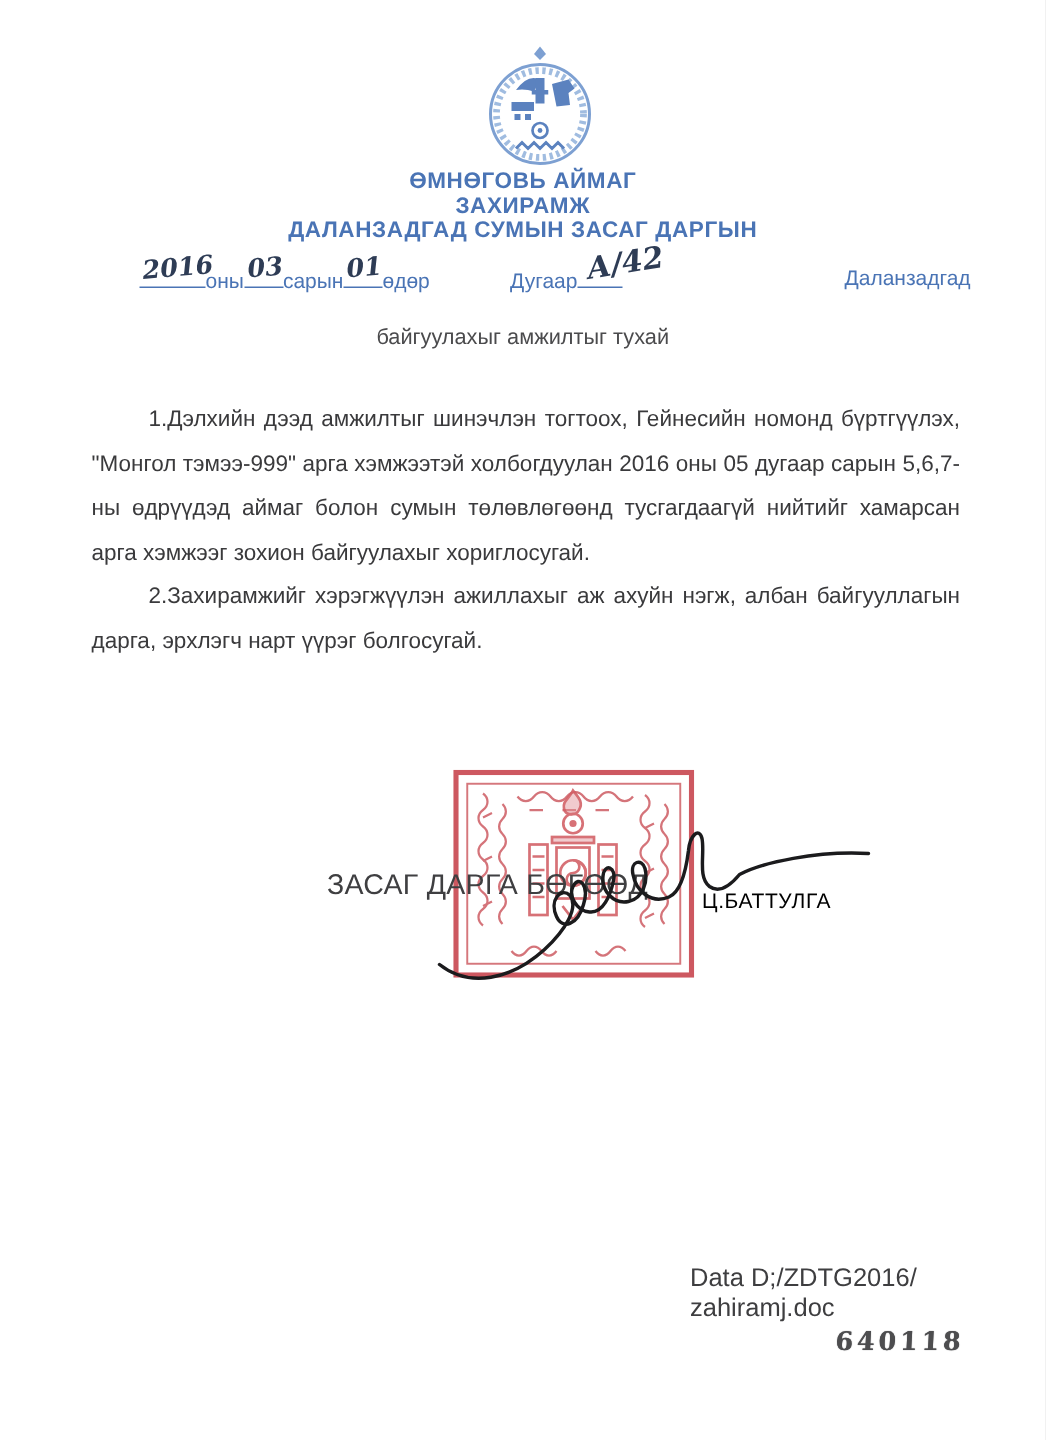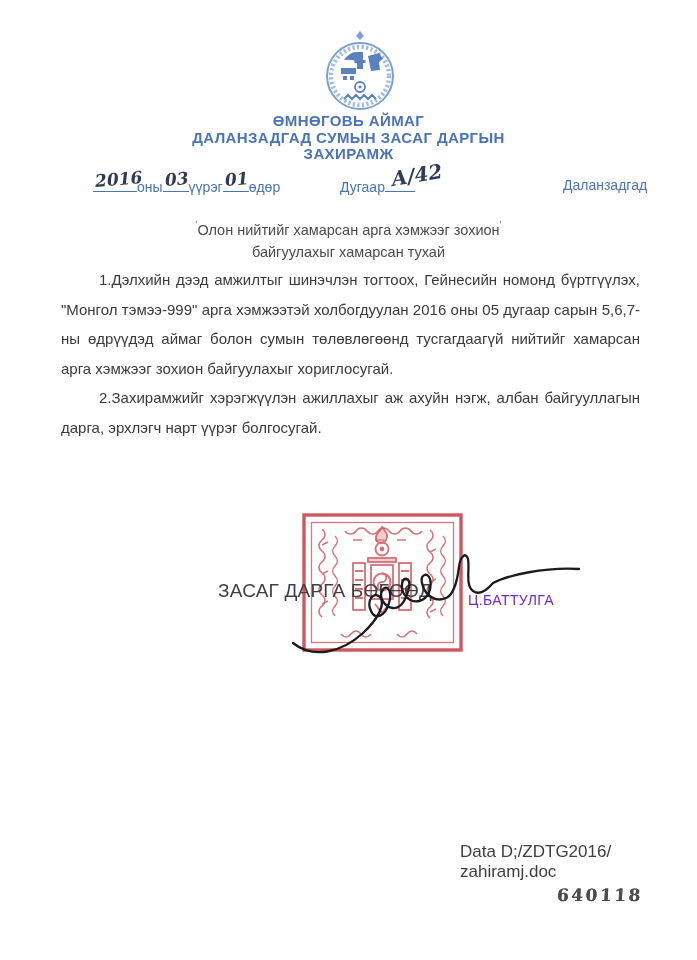--- a/index.html
+++ b/index.html
@@ -45,21 +45,21 @@
     text-indent:38px; text-align:justify; font-size:15px; line-height:29.5px;
     color:#3a3a3c;
   }
   
   .stamp { position:absolute; left:301px; top:512px; width:163px; height:141px;
     opacity:.92; mix-blend-mode:multiply; }
   .sig-title {
     position:absolute; left:218px; top:582px; color:#3f3f41;
     font-size:19px; line-height:18.5px; letter-spacing:.2px; z-index:3;
   }
-  .sig-name { position:absolute; left:468px; top:592px; color:#6d28d9;
+  .sig-name { position:absolute; left:468px; top:592px; color:#000000;
     font-size:14px; letter-spacing:.4px; z-index:3; }
   .signature-svg { position:absolute; left:283px; top:545px; width:300px;
     height:125px; z-index:4; pointer-events:none; }
   
   .file-note { position:absolute; top:842px; left:460px; font-size:17px;
     color:#3e3e40; }
   .reg-number {
     position:absolute; top:885px; left:557px;
     font-family:"DejaVu Serif", serif; font-weight:bold; font-size:17px;
     letter-spacing:2.5px; color:#4d4d4f; transform:skewX(-3deg);
@@ -88,37 +88,36 @@
         <rect x="30" y="46" width="4" height="4" stroke="none"></rect>
         <circle cx="40" cy="57" r="5" fill="none" stroke-width="1.8"></circle>
         <circle cx="40" cy="57" r="1.6" stroke="none"></circle>
         <polyline points="24,69 28,65 32,69 36,65 40,69 44,65 48,69 52,65 56,69" fill="none" stroke-width="2"></polyline>
       </g>
     </svg>
   </div>
 
   <div class="gov-header">
     <div>ӨМНӨГОВЬ АЙМАГ</div>
+    <div>ЗАХИРАМЖ</div>
     <div>ДАЛАНЗАДГАД СУМЫН ЗАСАГ ДАРГЫН</div>
-    <div>ЗАХИРАМЖ</div>
   </div>
 
   <div class="date-row">
     <div class="date-left">
-      <span class="blank w-year"><span class="hw">2016</span></span><span>оны</span><span class="blank w-sm"><span class="hw">03</span></span><span>үүрэг</span><span class="blank w-sm"><span class="hw">01</span></span><span>өдөр</span>
+      <span class="blank w-year"><span class="hw">2016</span></span><span>оны</span><span class="blank w-sm"><span class="hw">03</span></span><span>сарын</span><span class="blank w-sm"><span class="hw">01</span></span><span>өдөр</span>
     </div>
     <div class="num-group">
       <span>Дугаар</span><span class="blank w-num"><span class="hw big">А/42</span></span>
     </div>
     <div class="place">Даланзадгад</div>
   </div>
 
   <div class="subject">
-    <div><span class="tick">'</span><span>Олон нийтийг хамарсан арга хэмжээг зохион</span><span class="tick">'</span></div>
-    <div>байгуулахыг хамарсан тухай</div>
+    <div>байгуулахыг амжилтыг тухай</div>
   </div>
 
   <div class="doc-body">
     <p>1.Дэлхийн дээд амжилтыг шинэчлэн тогтоох, Гейнесийн номонд бүртгүүлэх, "Монгол тэмээ-999" арга хэмжээтэй холбогдуулан 2016 оны 05 дугаар сарын 5,6,7-ны өдрүүдэд аймаг болон сумын төлөвлөгөөнд тусгагдаагүй нийтийг хамарсан арга хэмжээг зохион байгуулахыг хориглосугай.</p>
     <p>2.Захирамжийг хэрэгжүүлэн ажиллахыг аж ахуйн нэгж, албан байгууллагын дарга, эрхлэгч нарт үүрэг болгосугай.</p>
   </div>
 
   <div class="stamp">
     <svg viewBox="0 0 163 141" width="163" height="141">
       <rect x="3" y="3" width="157" height="135" fill="none" stroke="#c94a52" stroke-width="3.4"></rect>

